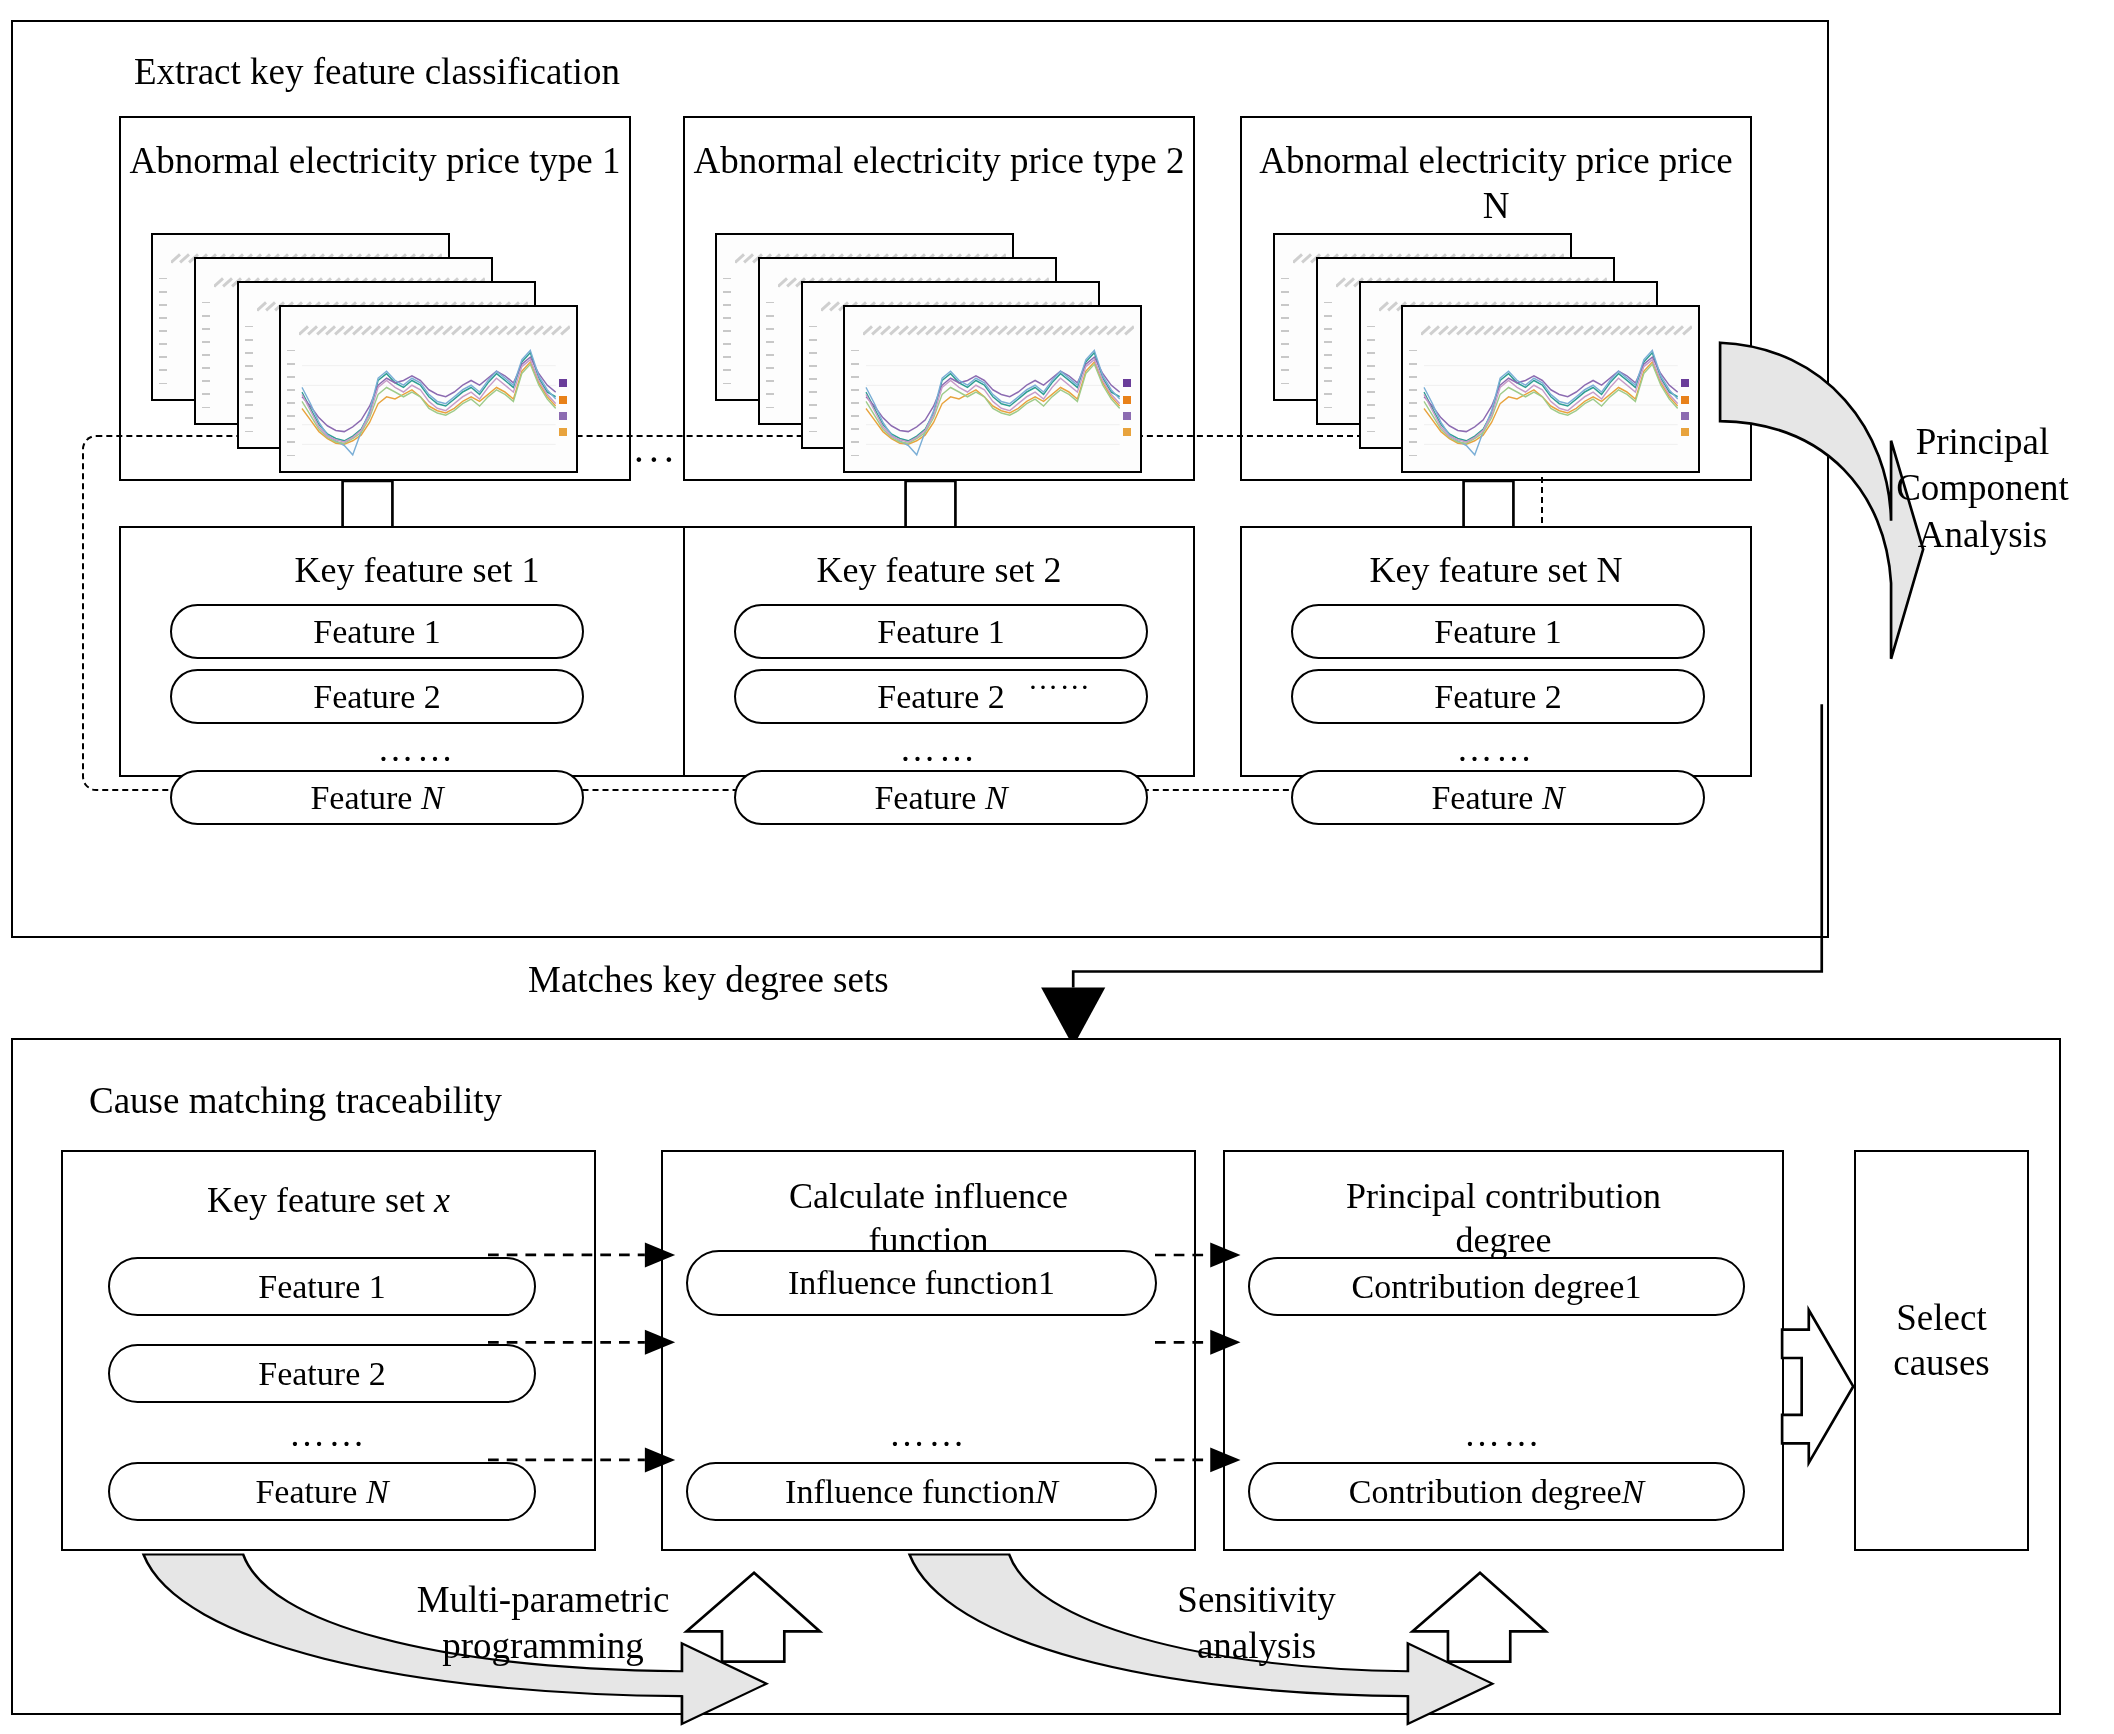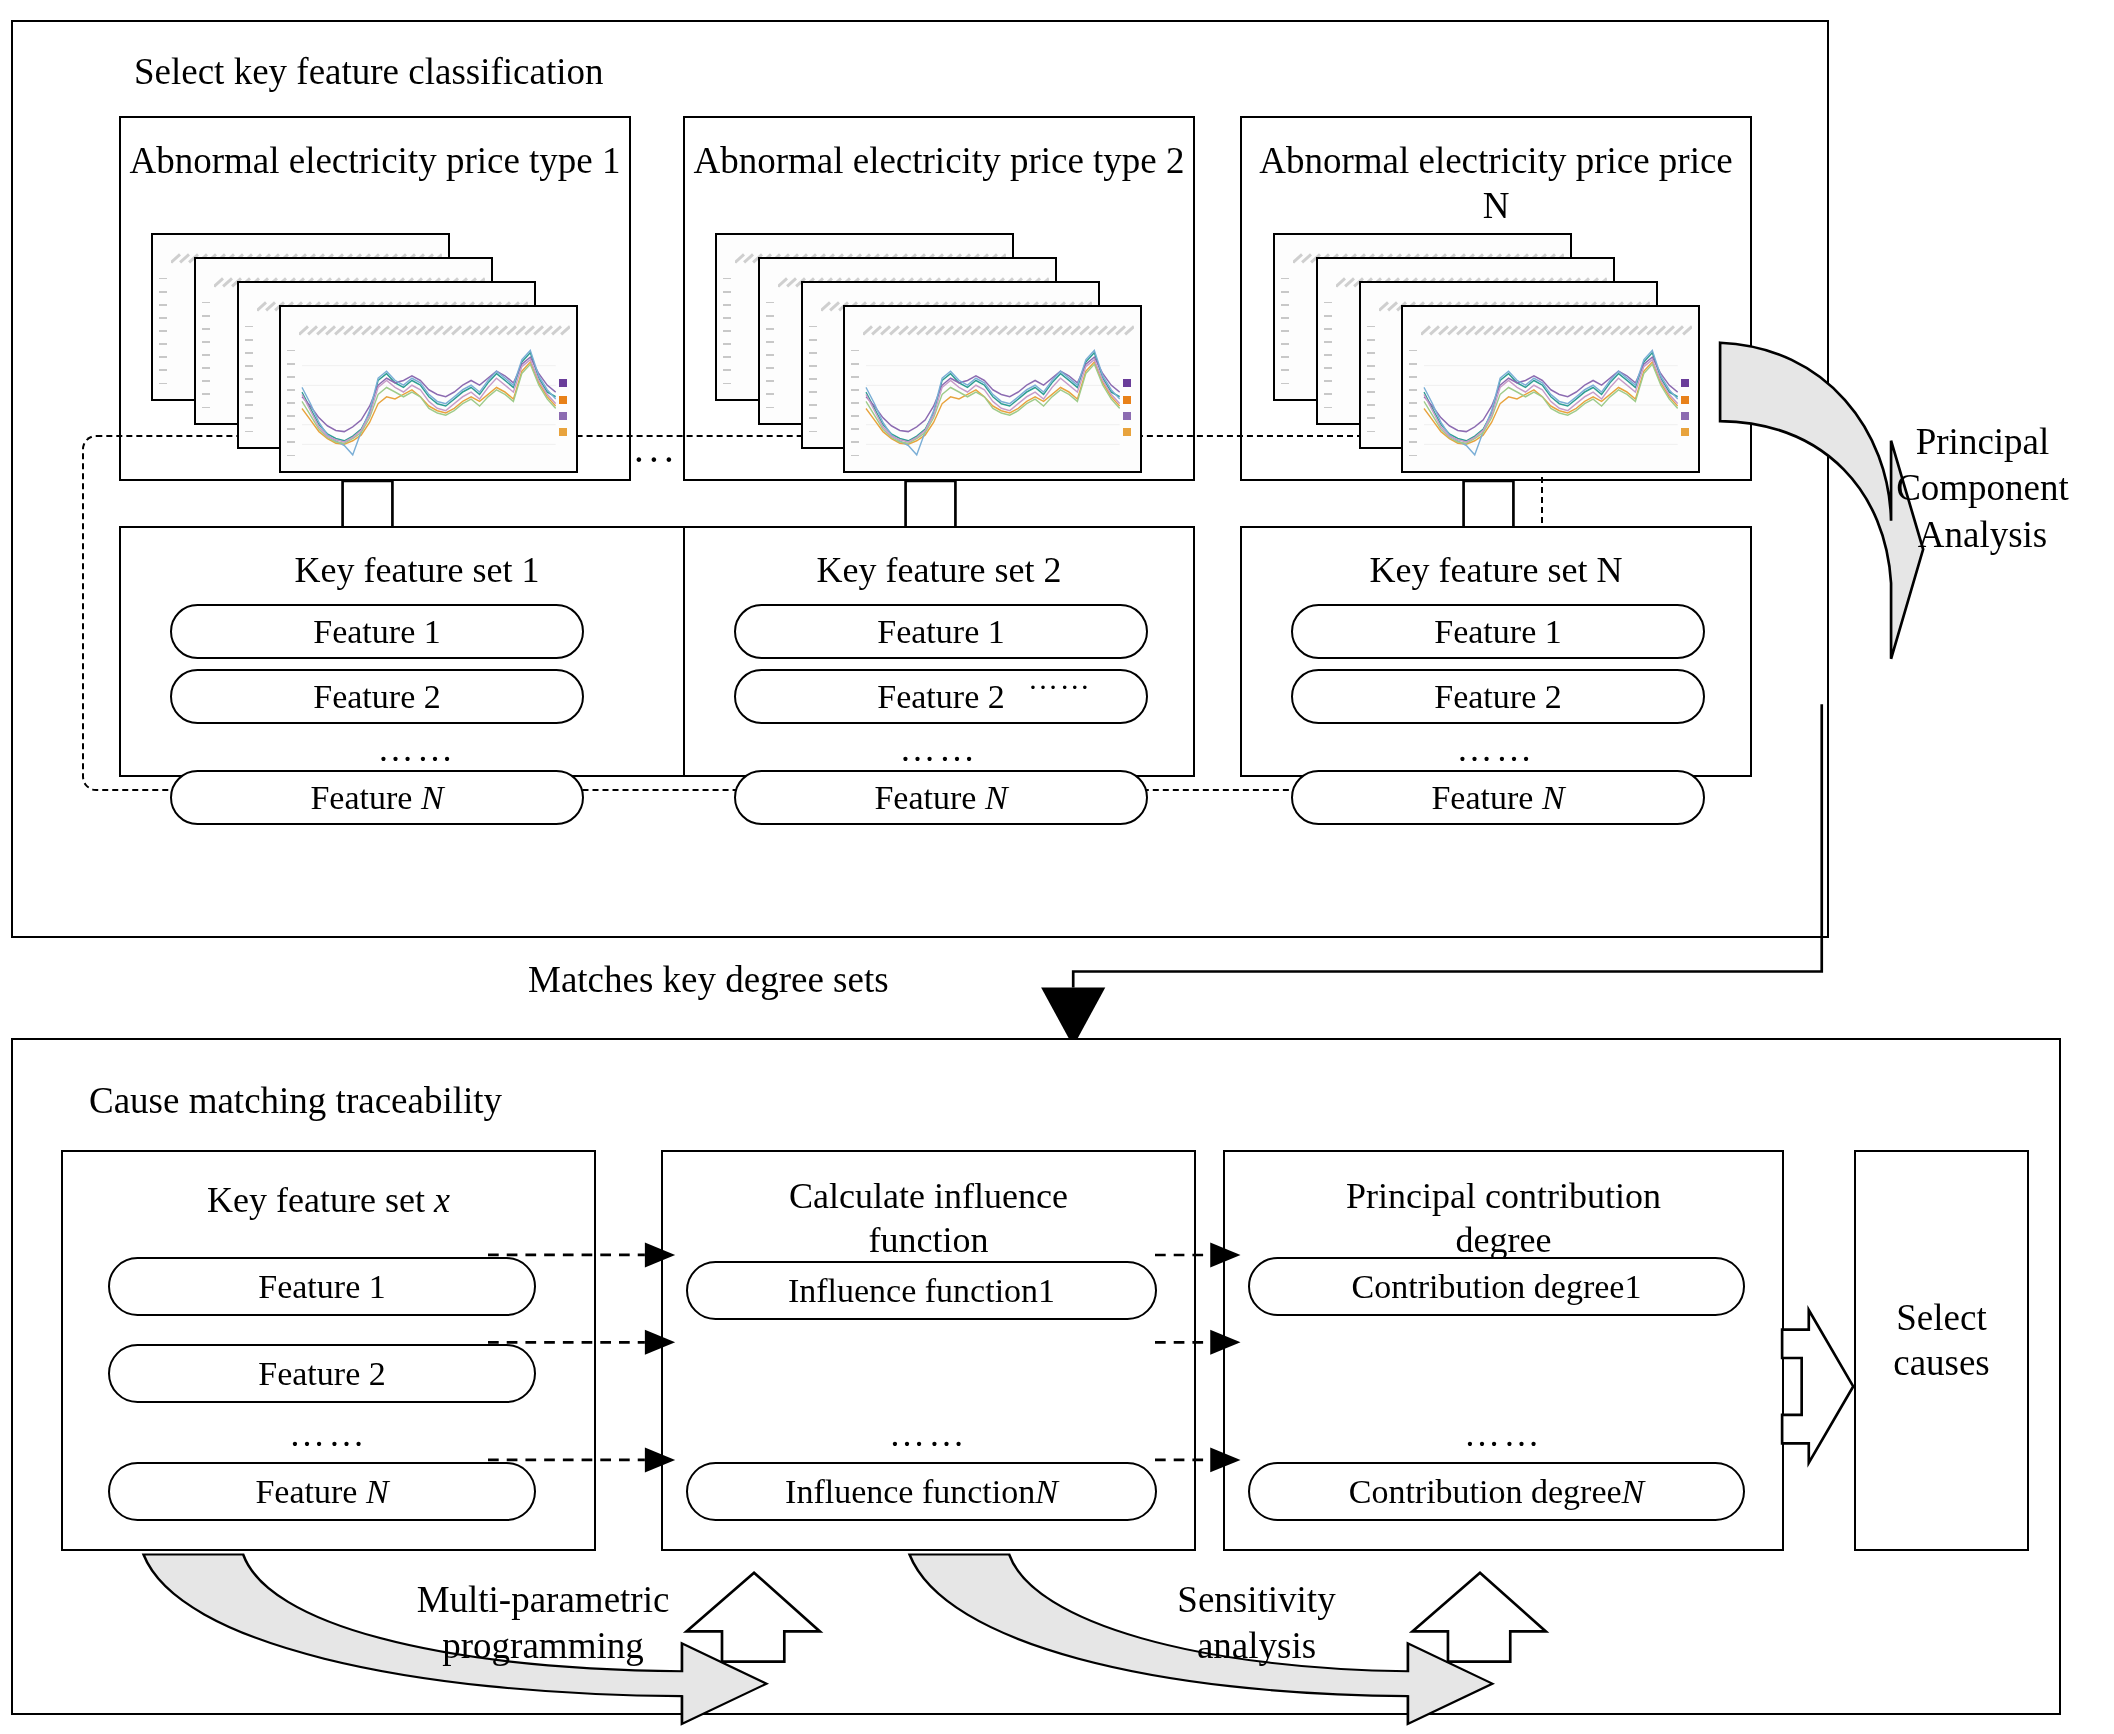--- a/index.html
+++ b/index.html
@@ -50,21 +50,21 @@
   .fillgray{fill:#e6e6e6;stroke:#000;stroke-width:3;}
   .fillwhite{fill:#fff;stroke:#000;stroke-width:3;}
   .solidblk{fill:#000;}
   .dash{stroke:#000;stroke-width:3;fill:none;stroke-dasharray:12 9;}
   i{font-style:italic;}
 </style>
 </head>
 <body>
 
 <div class="bx" id="panel-top"></div>
-<div class="lbl" id="top-title">Select key feature classification</div>
+<div class="lbl" id="top-title">Extract key feature classification</div>
 
 <div class="bx typebox" style="left:119px;top:116px;width:512px;height:365px;">
   <div class="typebox-title">Abnormal electricity
 price type 1</div>
 </div>
 <div class="cardstack" id="stack1" style="left:151px;top:233px;width:428px;height:241px;">
     <div class="card" style="left: 0px; top: 0px; width: 299px; height: 168px; z-index: 1;">
       <div class="plot">
         <div class="ticks">
           <div class="tick" style="left: 0%; top: 55%;"></div>
@@ -739,21 +739,21 @@
   <div class="pill" style="left:45px;top:192px;width:428px;height:59px;">Feature 2</div>
   <div class="dots" style="top:264px;">……</div>
   <div class="pill" style="left:45px;top:310px;width:428px;height:59px;">
       <span>Feature&nbsp;<i>N</i></span>
     </div>
 </div>
 
 <div class="bx" style="left:661px;top:1150px;width:535px;height:401px;">
   <div class="fs-title" style="top:23px;white-space:pre-line;line-height:1.22;">Calculate influence
 function</div>
-  <div class="pill" style="left:23px;top:109px;width:471px;height:59px;">Influence function1</div>
+  <div class="pill" style="left:23px;top:98px;width:471px;height:66px;">Influence function1</div>
   <div class="dots" style="top:264px;">……</div>
   <div class="pill" style="left:23px;top:310px;width:471px;height:59px;">
       <span>Influence function<i>N</i></span>
     </div>
 </div>
 
 <div class="bx" style="left:1223px;top:1150px;width:561px;height:401px;">
   <div class="fs-title" style="top:23px;white-space:pre-line;line-height:1.22;">Principal contribution
 degree</div>
   <div class="pill" style="left:23px;top:105px;width:497px;height:59px;">Contribution degree1</div>

